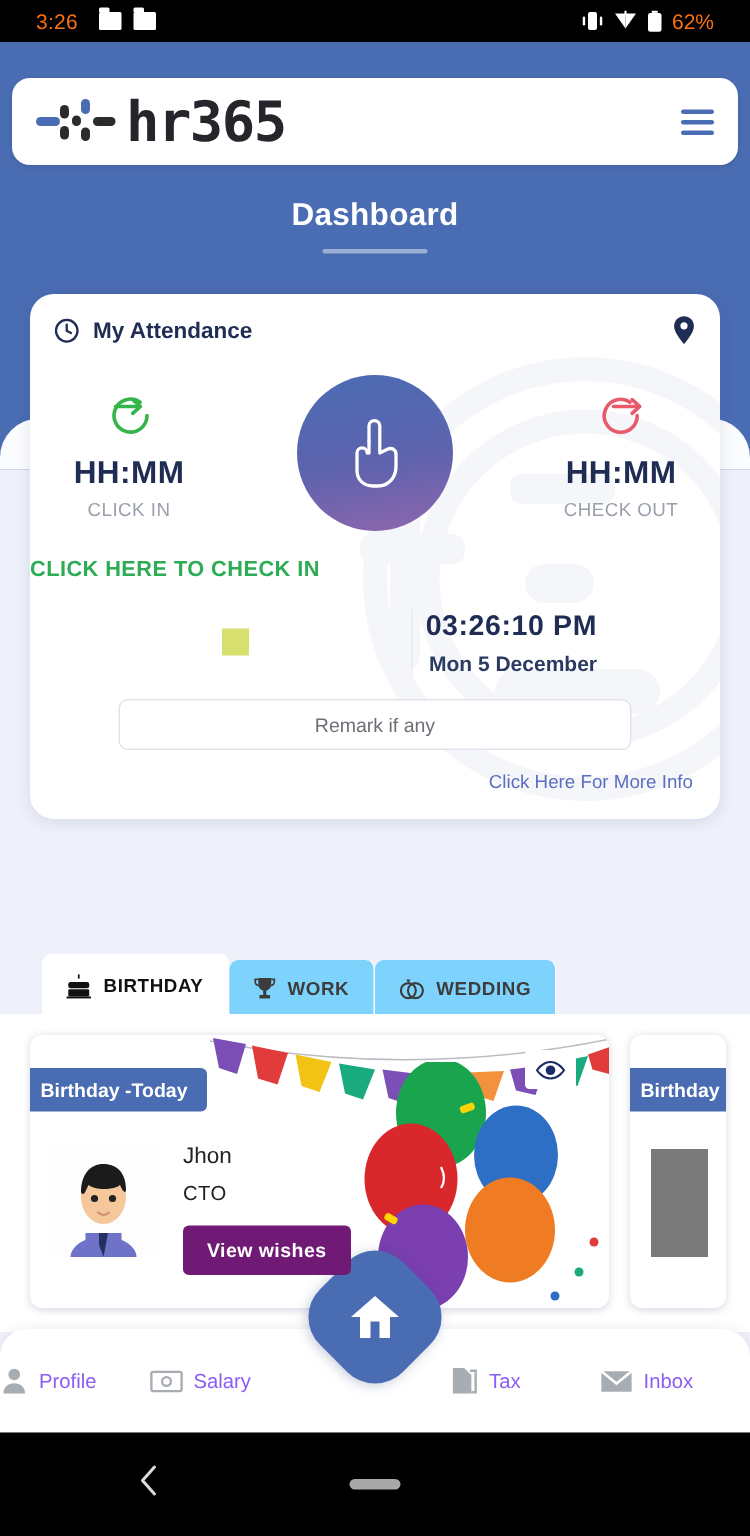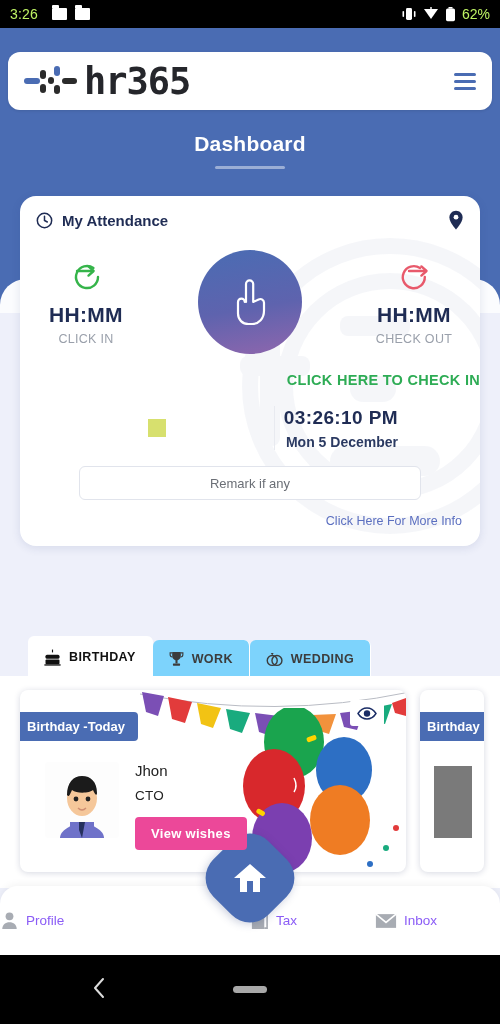--- a/index.html
+++ b/index.html
@@ -6,22 +6,22 @@
   html,body { width:500px; height:1024px; }
   body {
     font-family:"Liberation Sans", sans-serif;
     background:#eef0fa;
     position:relative;
     overflow:hidden;
   }
 
   
   .statusbar{
-    height:28px; background:#000; color:#bef264;
-    display:flex; align-items:center; padding:0 10px;
+    height:28px; background:#000; color:#f97316;
+    display:flex; align-items:center; padding:0 24px;
     font-size:14px; font-weight:500;
   }
   .sb-time{ letter-spacing:.2px; }
   .sb-folders{ display:flex; gap:8px; margin-left:14px; }
   .folder{ width:15px; height:12px; background:#fff; border-radius:1px; position:relative;}
   .folder::before{ content:""; position:absolute; top:-3px; left:0; width:7px; height:3px; background:#fff; border-radius:1px 1px 0 0;}
   .sb-right{ margin-left:auto; display:flex; align-items:center; gap:6px; }
   .sb-right svg{ display:block; }
   .sb-batt{ font-size:14px; font-weight:500; }
 
@@ -77,21 +77,21 @@
   .punch{ width:110px; text-align:center; padding-top:14px;}
   .punch .hhmm{ font-size:21px; font-weight:700; color:#1f2c54; margin-top:7px; letter-spacing:.3px;}
   .punch .plabel{ font-size:12.5px; color:#9aa0ab; margin-top:5px; letter-spacing:.3px;}
   .circle-btn{
     width:104px; height:104px; border-radius:50%;
     background:linear-gradient(170deg,#4a6cb3 0%,#5e63ae 55%,#8f66ad 100%);
     display:flex; align-items:center; justify-content:center; flex:none;
     margin-top:2px; cursor:pointer;
   }
   .cta{
-    text-align:right; color:#2eac55; font-weight:700; font-size:14.5px;
+    text-align:left; color:#2eac55; font-weight:700; font-size:14.5px;
     margin-top:18px; letter-spacing:.3px; cursor:pointer;
   }
 
   .clock-row{ display:flex; align-items:center; margin-top:18px; padding:0 18px; position:relative;}
   .swatch{ width:18px; height:18px; background:#d7e06e; margin-left:110px;}
   .vdiv{ width:1px; height:44px; background:#e8eaf0; margin-left:108px;}
   .clock-right{ margin-left:auto; text-align:right; padding-right:64px;}
   .big-time{ font-size:19px; font-weight:700; color:#1f2c54; letter-spacing:.4px;}
   .date-line{ font-size:14px; font-weight:700; color:#2b3a62; margin-top:5px;}
 
@@ -140,26 +140,26 @@
   .ev-badge{
     position:absolute; top:22px; left:-6px; background:#4a6cb3; color:#fff;
     font-size:13px; font-weight:700; padding:7px 13px; border-radius:4px;
     z-index:3; white-space:nowrap;
   }
   .eye{
     position:absolute; top:10px; right:22px; width:34px; height:26px;
     background:#fff; border-radius:3px; display:flex; align-items:center;
     justify-content:center; z-index:4; cursor:pointer;
   }
-  .ev-inner{ position:absolute; top:72px; left:25px; display:flex; gap:16px; z-index:2;}
+  .ev-inner{ position:absolute; top:72px; left:12px; display:flex; gap:16px; z-index:2;}
   .avatar{ width:74px; height:76px; border-radius:3px; overflow:hidden; flex:none; background:#fff;}
   .ev-name{ font-size:15px; color:#222; }
   .ev-role{ font-size:13.5px; color:#222; margin-top:9px; letter-spacing:.3px;}
   .wishes-btn{
-    margin-top:14px; background:#ec4899; color:#fff; border:none;
+    margin-top:14px; background:#701a75; color:#fff; border:none;
     font-family:"Liberation Sans", sans-serif;
     font-size:13px; font-weight:700; padding:9px 16px; border-radius:4px;
     letter-spacing:.3px; cursor:pointer;text-align:right;
   }
   .ph-avatar{ position:absolute; top:76px; left:14px; width:38px; height:72px; background:#7a7a7a;}
 
   
   .botnav{
     position:absolute; bottom:69px; left:0; right:0; height:69px;
     background:#fff; border-radius:18px 18px 0 0;
@@ -428,20 +428,27 @@
 </div>
 
 <div class="botnav">
   <div class="nav-item">
     <svg width="19" height="19" viewBox="0 0 20 20">
       <circle cx="10" cy="5.6" r="4.1" fill="#a8acb3"></circle>
       <path d="M2.4 19c0-4.4 3.4-7.2 7.6-7.2s7.6 2.8 7.6 7.2z" fill="#a8acb3"></path>
     </svg>
     <span>Profile</span>
   </div>
+  <div class="nav-item">
+    <svg width="22" height="16" viewBox="0 0 24 16">
+      <rect x="1" y="1" width="22" height="14" rx="1.4" fill="none" stroke="#a8acb3" stroke-width="1.7"></rect>
+      <circle cx="12" cy="8" r="3.2" fill="none" stroke="#a8acb3" stroke-width="1.7"></circle>
+    </svg>
+    <span>Salary</span>
+  </div>
   <div class="nav-item spacer">
       <span>&nbsp;</span>
     </div>
   <div class="nav-item">
     <svg width="19" height="20" viewBox="0 0 20 21">
       <path d="M2 1h8l5 5v13H2z" fill="#a8acb3"></path>
       <path d="M14 3h4v15h-3" fill="none" stroke="#a8acb3" stroke-width="1.7"></path>
     </svg>
     <span>Tax</span>
   </div>

